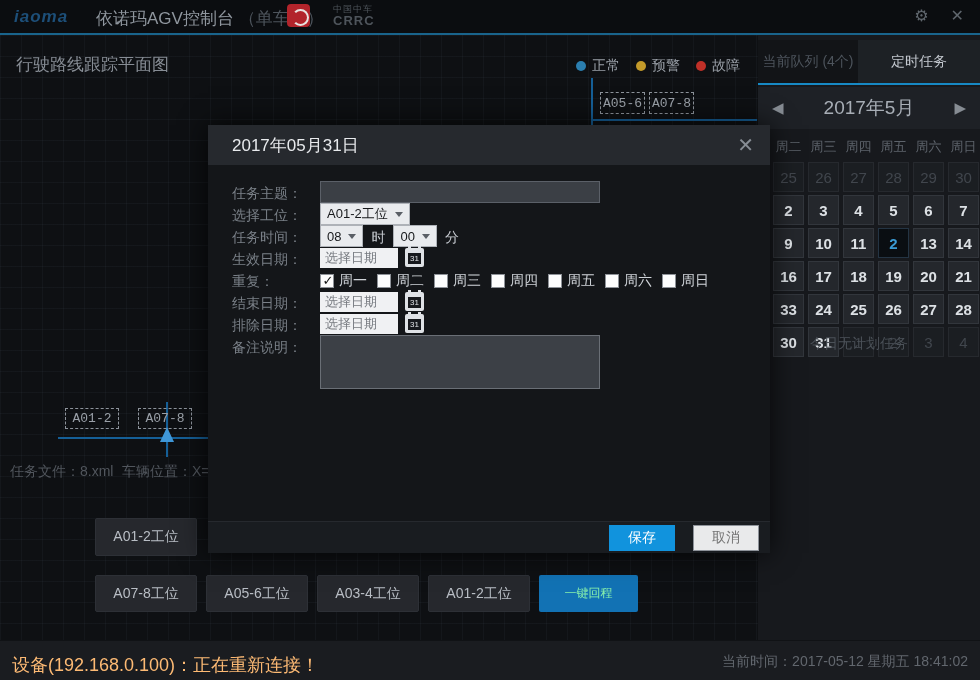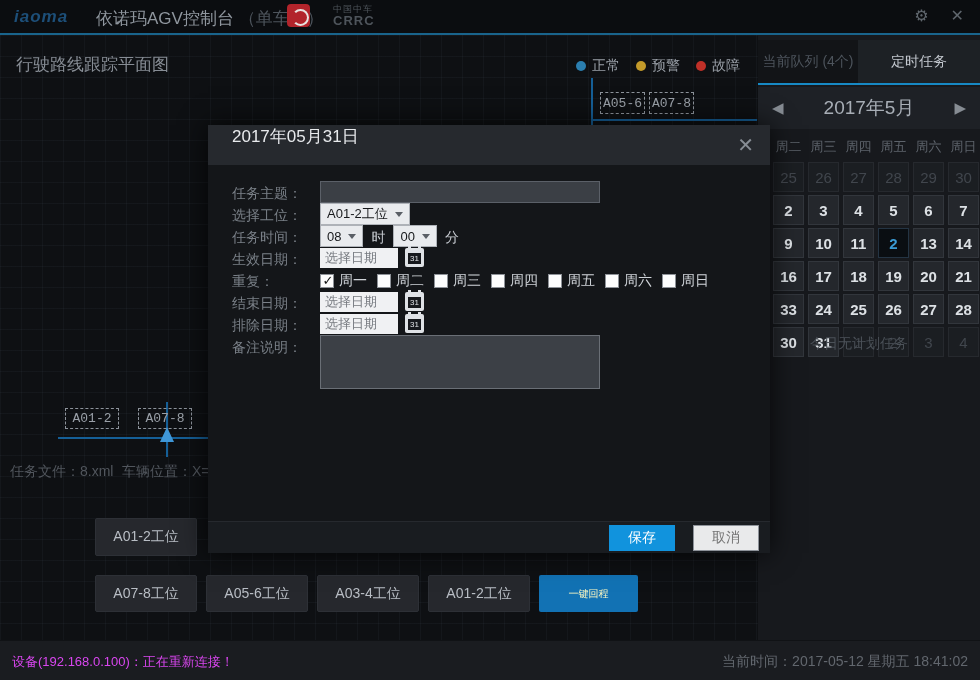--- a/index.html
+++ b/index.html
@@ -26,21 +26,21 @@
 
   
   .map { position:absolute; left:0; top:35px; width:758px; height:605px; background:#0e1013;
     background-image:
       linear-gradient(rgba(140,160,185,.05) 1px, transparent 1px),
       linear-gradient(90deg, rgba(140,160,185,.05) 1px, transparent 1px);
     background-size:21px 21px; }
   .panel { position:absolute; left:758px; top:35px; width:222px; height:605px; background:#17191d; }
   .statusbar { position:absolute; left:0; bottom:0; width:980px; height:40px; background:#1a1c20;
     border-top:1px solid #101215; z-index:10; }
-  .status-left { position:absolute; left:12px; top:12px; font-size:13px; color:#d946ef; }
+  .status-left { position:absolute; left:12px; top:12px; font-size:18px; color:#fdba74; }
   .status-right { position:absolute; right:12px; top:12px; font-size:14px; color:#62676e; }
 
   
   .map-title { position:absolute; left:16px; top:18px; font-size:17px; color:#878d95; }
   .legend { position:absolute; right:18px; top:22px; display:flex; gap:16px; align-items:center; }
   .legend-item { display:flex; align-items:center; gap:6px; font-size:14px; color:#9aa0a8; }
   .dot { width:10px; height:10px; border-radius:50%; }
 
   .route { position:absolute; background:#155f97; }
   .station { position:absolute; border:1px dashed #8d939b; color:#9aa0a8;
@@ -52,21 +52,21 @@
 
   .map-info { position:absolute; font-size:14px; color:#51565d; }
 
   .st-btn { background:#26282d; color:#b9bec5; font-size:14px; border:1px solid #2d3036;
     border-radius:2px; display:flex; align-items:center; justify-content:center; cursor:pointer; }
   .btn-row1 { position:absolute; left:95px; top:483px; display:flex; gap:9px; }
   .btn-row2 { position:absolute; left:95px; top:540px; display:flex; gap:9px; }
   .btn-row1 .st-btn { width:102px; height:38px; }
   .btn-row2 .st-btn { width:102px; height:37px; }
   .return-btn { position:absolute; left:539px; top:540px; width:99px; height:37px; background:#1272b4;
-    color:#fef9c3; font-size:10px; border:none; border-radius:2px; display:flex; align-items:center;
+    color:#86efac; font-size:12px; border:none; border-radius:2px; display:flex; align-items:center;
     justify-content:center; cursor:pointer; }
 
   
   .tabs { position:absolute; left:0; top:5px; width:222px; height:45px; display:flex;
     border-bottom:2px solid #1789c4; }
   .tab { display:flex; align-items:center; justify-content:center; font-size:14px; cursor:pointer; }
   .tab-queue { width:100px; background:#121417; color:#4d545c; }
   .tab-timer { width:122px; background:#1d2125; color:#c3c8cf; }
 
   .cal-nav { position:absolute; left:0; top:52px; width:222px; height:42px; background:#1e2126;
@@ -83,21 +83,21 @@
     font-size:15px; font-weight:600; display:flex; align-items:center; justify-content:center;
     cursor:pointer; }
   .day.muted { background:#1b1e22; border-color:#26292e; color:#41464d; font-weight:400; }
   .day.selected { background:#0a0e12; border-color:#243443; color:#3b9bd5; }
   .cal-empty { position:absolute; left:-20px; top:300px; width:242px; text-align:center;
     font-size:14px; color:#4b5158; }
 
   
   .modal { position:absolute; left:208px; top:125px; width:562px; height:428px; background:#141619;
     box-shadow:0 0 26px rgba(0,0,0,.75); z-index:30; }
-  .modal-header { position:relative; height:40px; background:#26292e; display:flex; }
+  .modal-header { position:relative; height:40px; background:#26292e; display:flex; align-items:center; }
   .modal-title { margin-left:24px; font-size:17px; color:#e8eaed; }
   .modal-close { position:absolute; right:16px; top:8px; font-size:20px; color:#878d95; cursor:pointer; }
   .modal-body { padding:16px 24px 0 24px; }
   .frow { display:flex; align-items:flex-start; }
   .flabel { width:88px; flex:none; font-size:14px; color:#7a8088; padding-top:4px; }
   .text-input { width:280px; height:22px; background:#3b3f45; border:1px solid #5b6068; outline:none;
     color:#d6dade; font-size:13px; padding:0 6px; }
   .selbox { height:22px; background:#e9ebee; border:1px solid #aeb2b8; color:#16181b; font-size:13px;
     display:inline-flex; align-items:center; gap:7px; padding:0 6px; cursor:pointer; }
   .chev { width:0; height:0; border-left:4px solid transparent; border-right:4px solid transparent;

